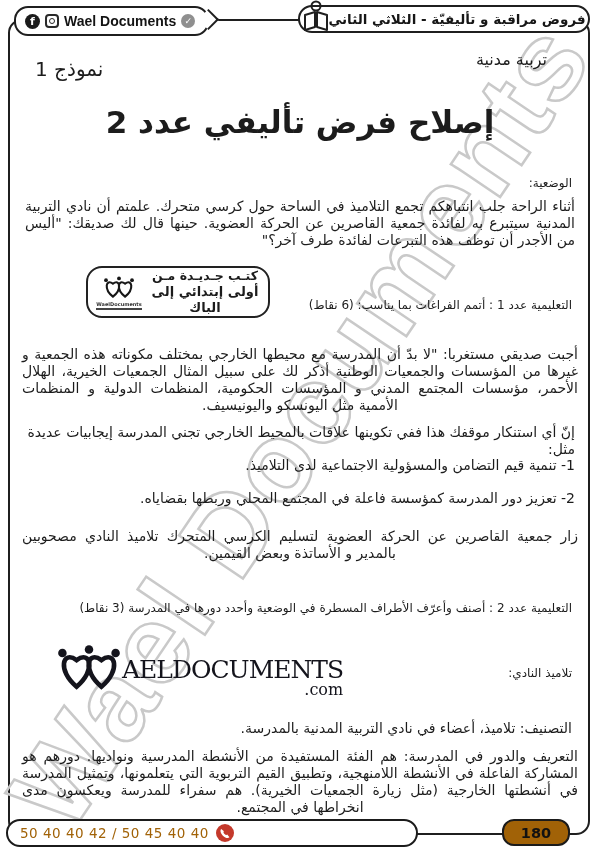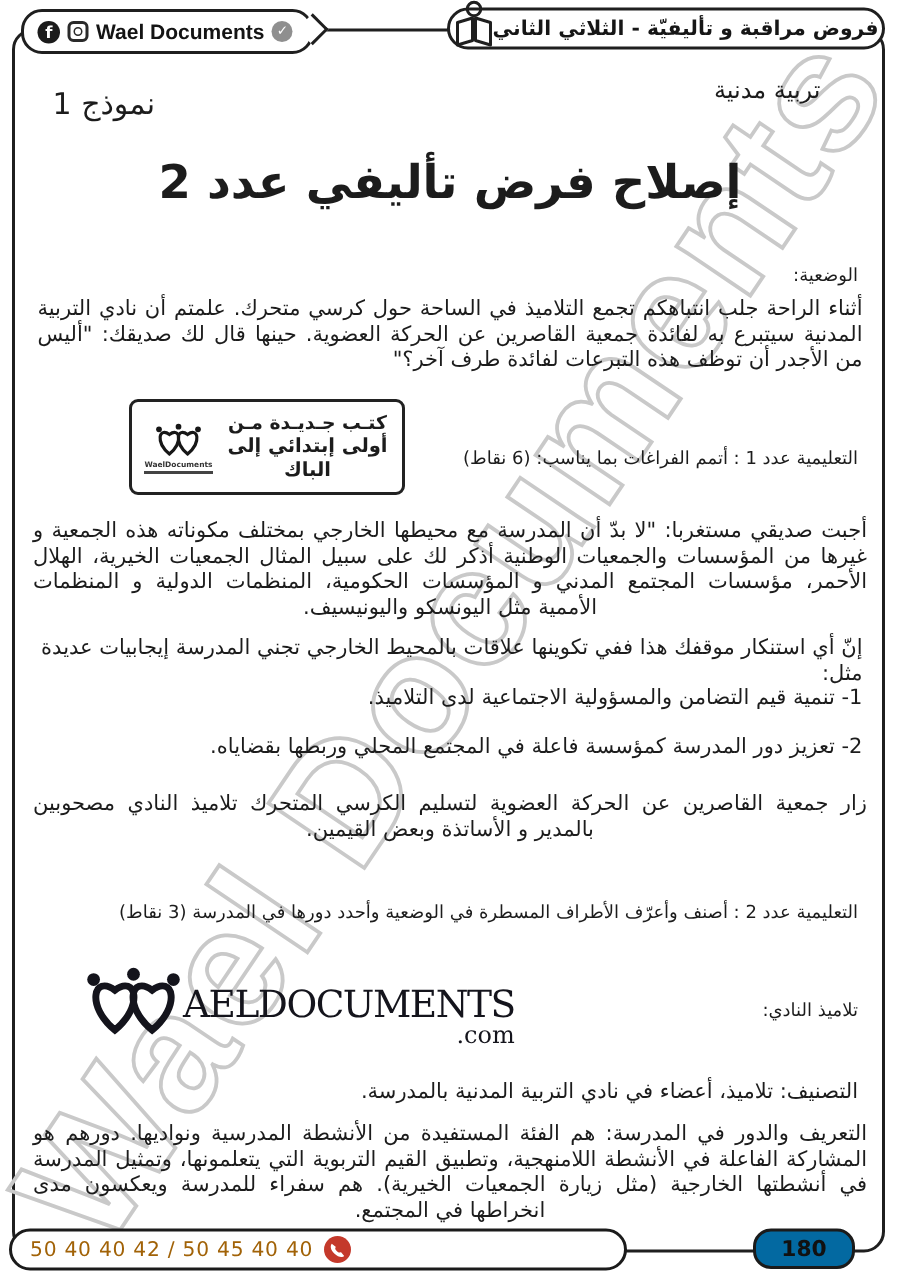--- a/index.html
+++ b/index.html
@@ -90,22 +90,22 @@
   .benefit1{top:457px;right:25px;}
   .benefit2{top:490px;right:25px;}
   .visit{top:528px;right:22px;left:22px;text-align:justify;text-align-last:center;}
   .instruction2{top:601px;right:28px;font-size:12px;direction:rtl;text-align:center;}
   .party-label{top:666px;right:28px;font-size:12px;direction:rtl;}
   .classification{top:720px;right:28px;}
   .definition{top:748px;right:22px;left:22px;text-align:justify;text-align-last:center;}
 
   
   .stamp{
-    top:266px;left:86px;width:184px;height:64px;background:#fff;
-    border:2px solid #222;border-radius:6px;display:flex;direction:ltr;
+    top:266px;left:86px;width:184px;height:52px;background:#fff;
+    border:2px solid #222;border-radius:16px;display:flex;direction:ltr;
     align-items:center;box-sizing:border-box;padding:2px 4px;
   }
   .stamp-logo{width:54px;display:flex;flex-direction:column;align-items:center;}
   .stamp-brand{font-size:5px;font-weight:bold;color:#333;letter-spacing:0;border-bottom:2px solid #444;padding-bottom:1px;}
   .stamp-text{flex:1;direction:rtl;text-align:center;line-height:1.25;}
   .stamp-l1{font-weight:bold;font-size:12.5px;letter-spacing:1px;}
   .stamp-l2{font-weight:bold;font-size:13px;}
 
   
   .biglogo{top:641px;left:50px;display:flex;direction:ltr;align-items:flex-start;}
@@ -122,21 +122,21 @@
     border:2px solid #1b1b1b;border-radius:15px;display:flex;direction:ltr;
     align-items:center;gap:7px;box-sizing:border-box;padding:0 12px;
   }
   .phones{font-weight:normal;font-size:13.5px;letter-spacing:0.5px;color:#a16207;white-space:nowrap;direction:ltr;}
   .phone-badge{
     width:18px;height:18px;border-radius:50%;background:#c4392b;
     display:flex;align-items:center;justify-content:center;flex:none;
   }
   .footer-text{font-weight:bold;font-size:12px;color:#46312b;direction:rtl;white-space:nowrap;}
   .page-num{
-    top:819px;right:30px;width:68px;height:27px;z-index:3;background:#0369a1;
+    top:819px;right:30px;width:68px;height:27px;z-index:3;background:#a16207;
     border:2px solid #1b1b1b;border-radius:12px;box-sizing:border-box;
     text-align:center;font-weight:bold;font-size:14.5px;line-height:24px;color:#111;
   }
 </style>
 </head>
 <body>
 
 <div class="page">
 
   <div class="watermark">Wael Documents</div>

